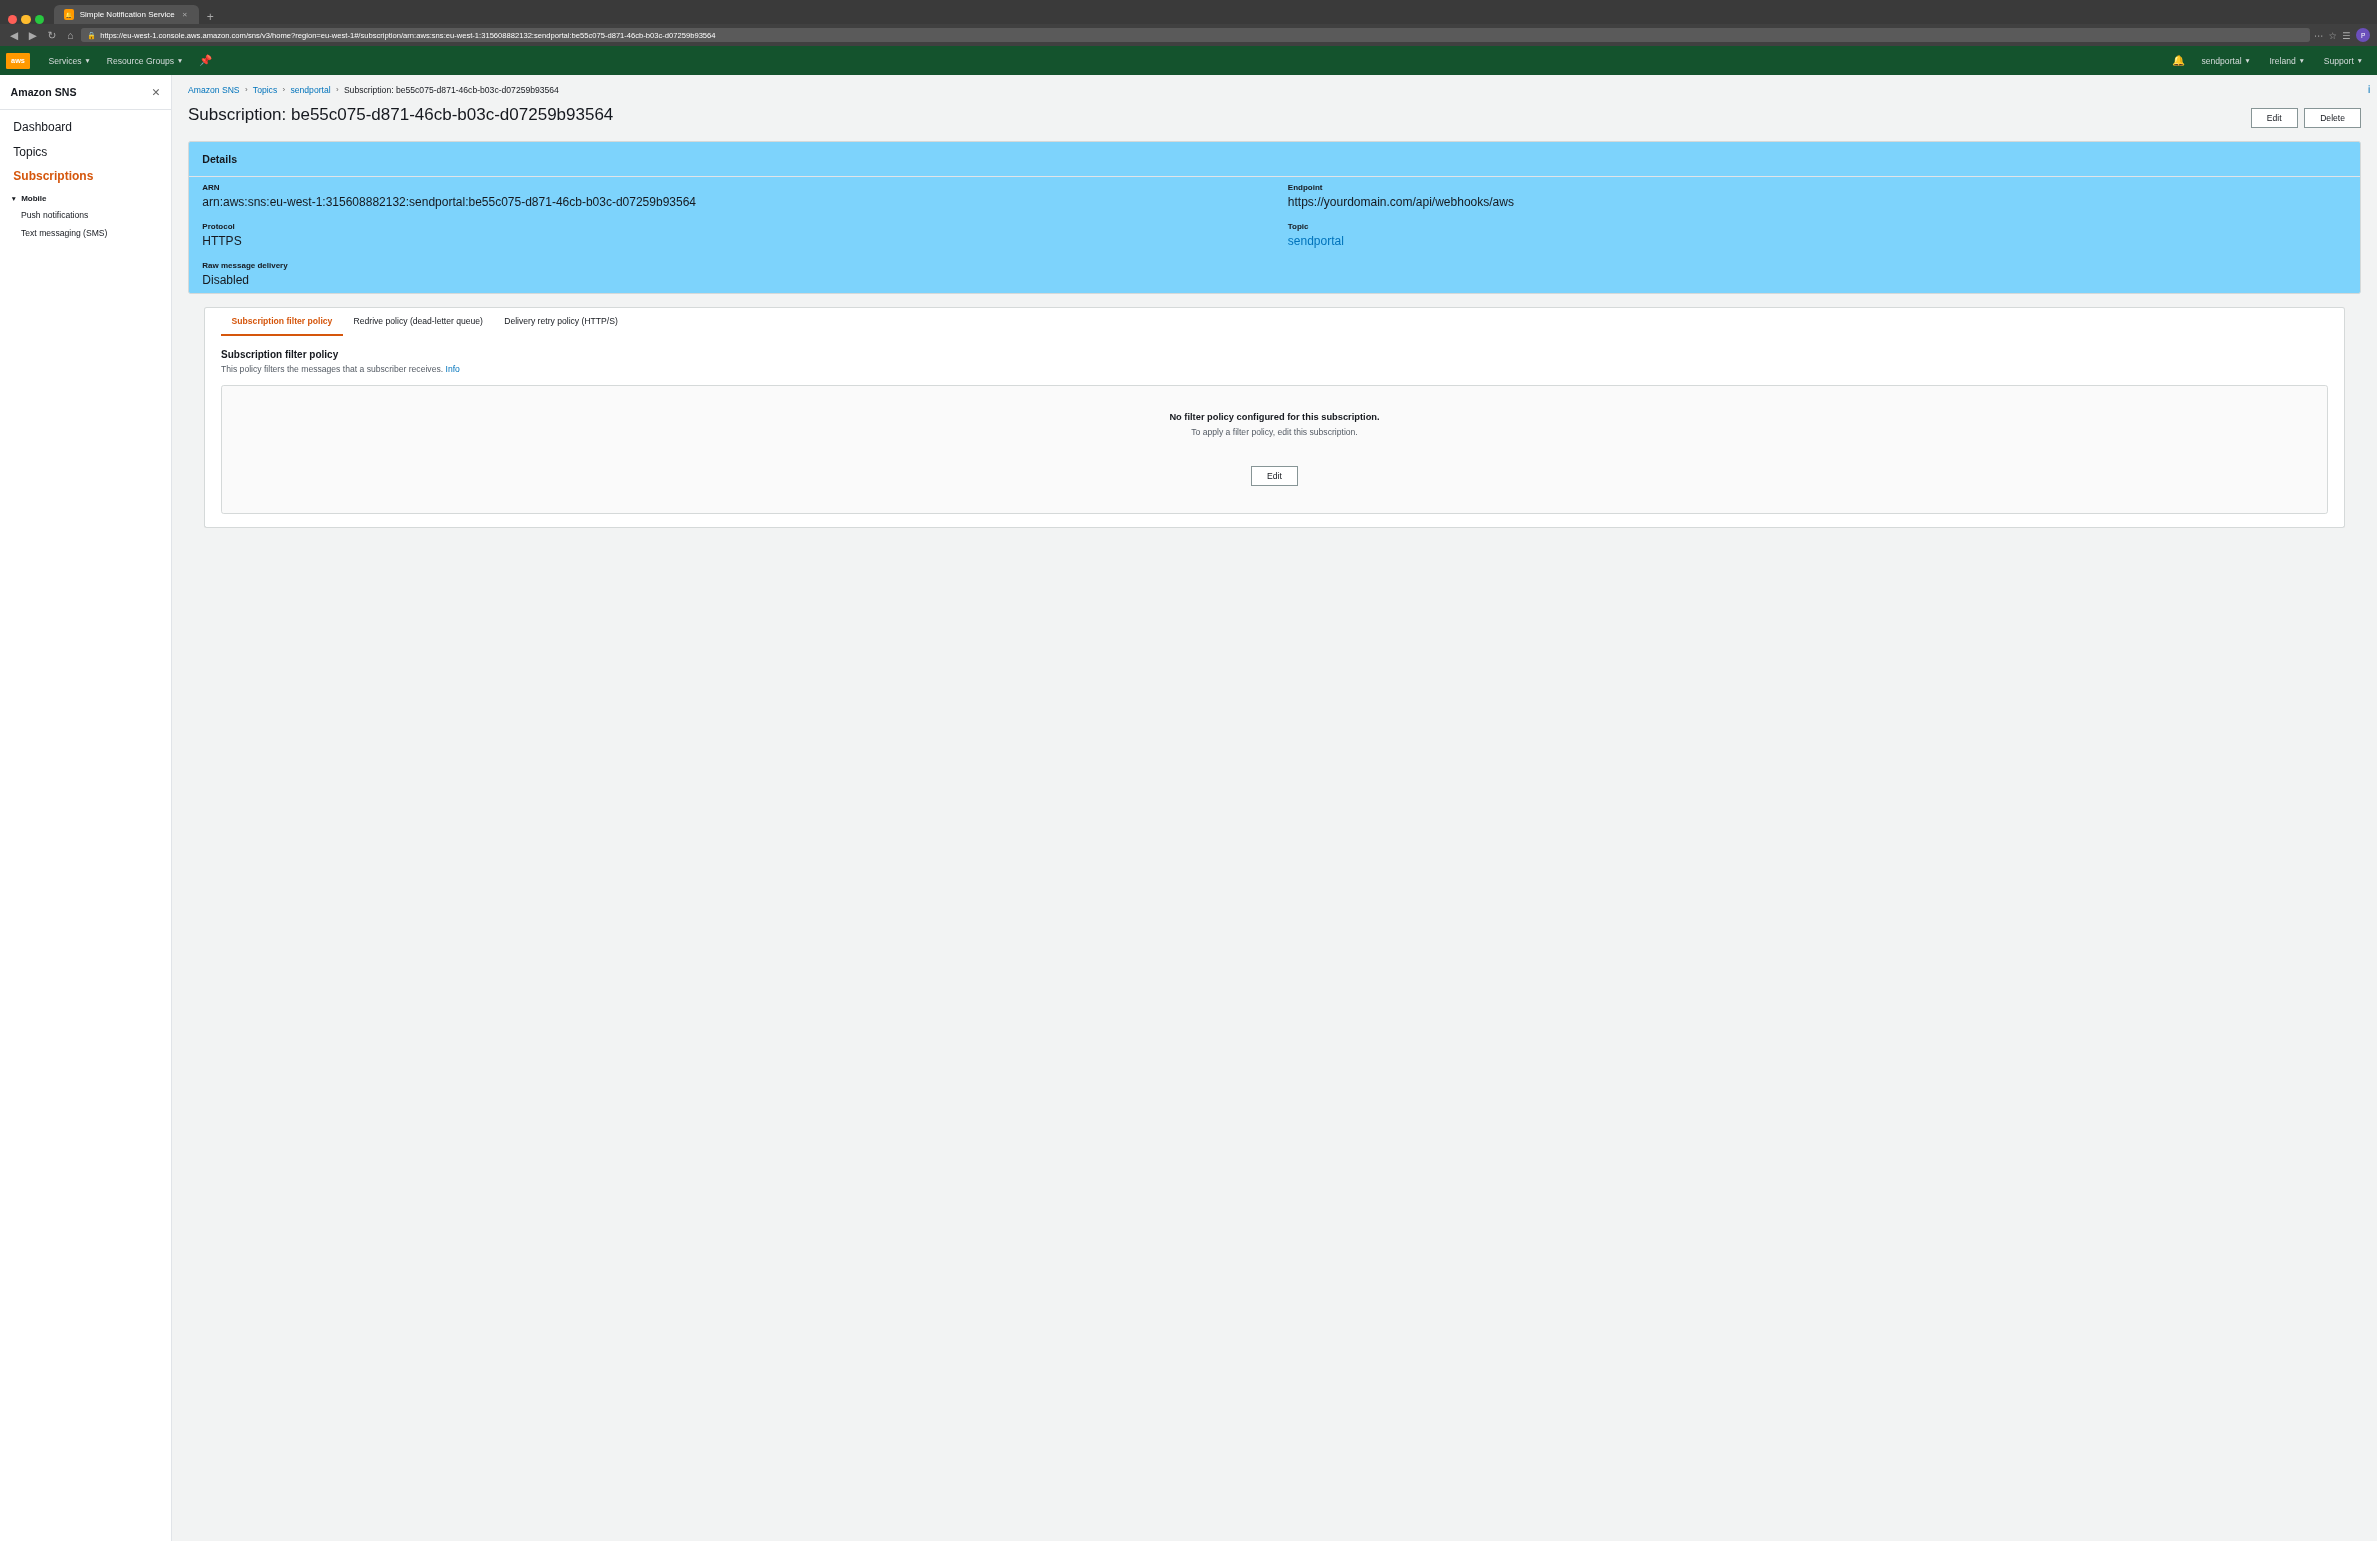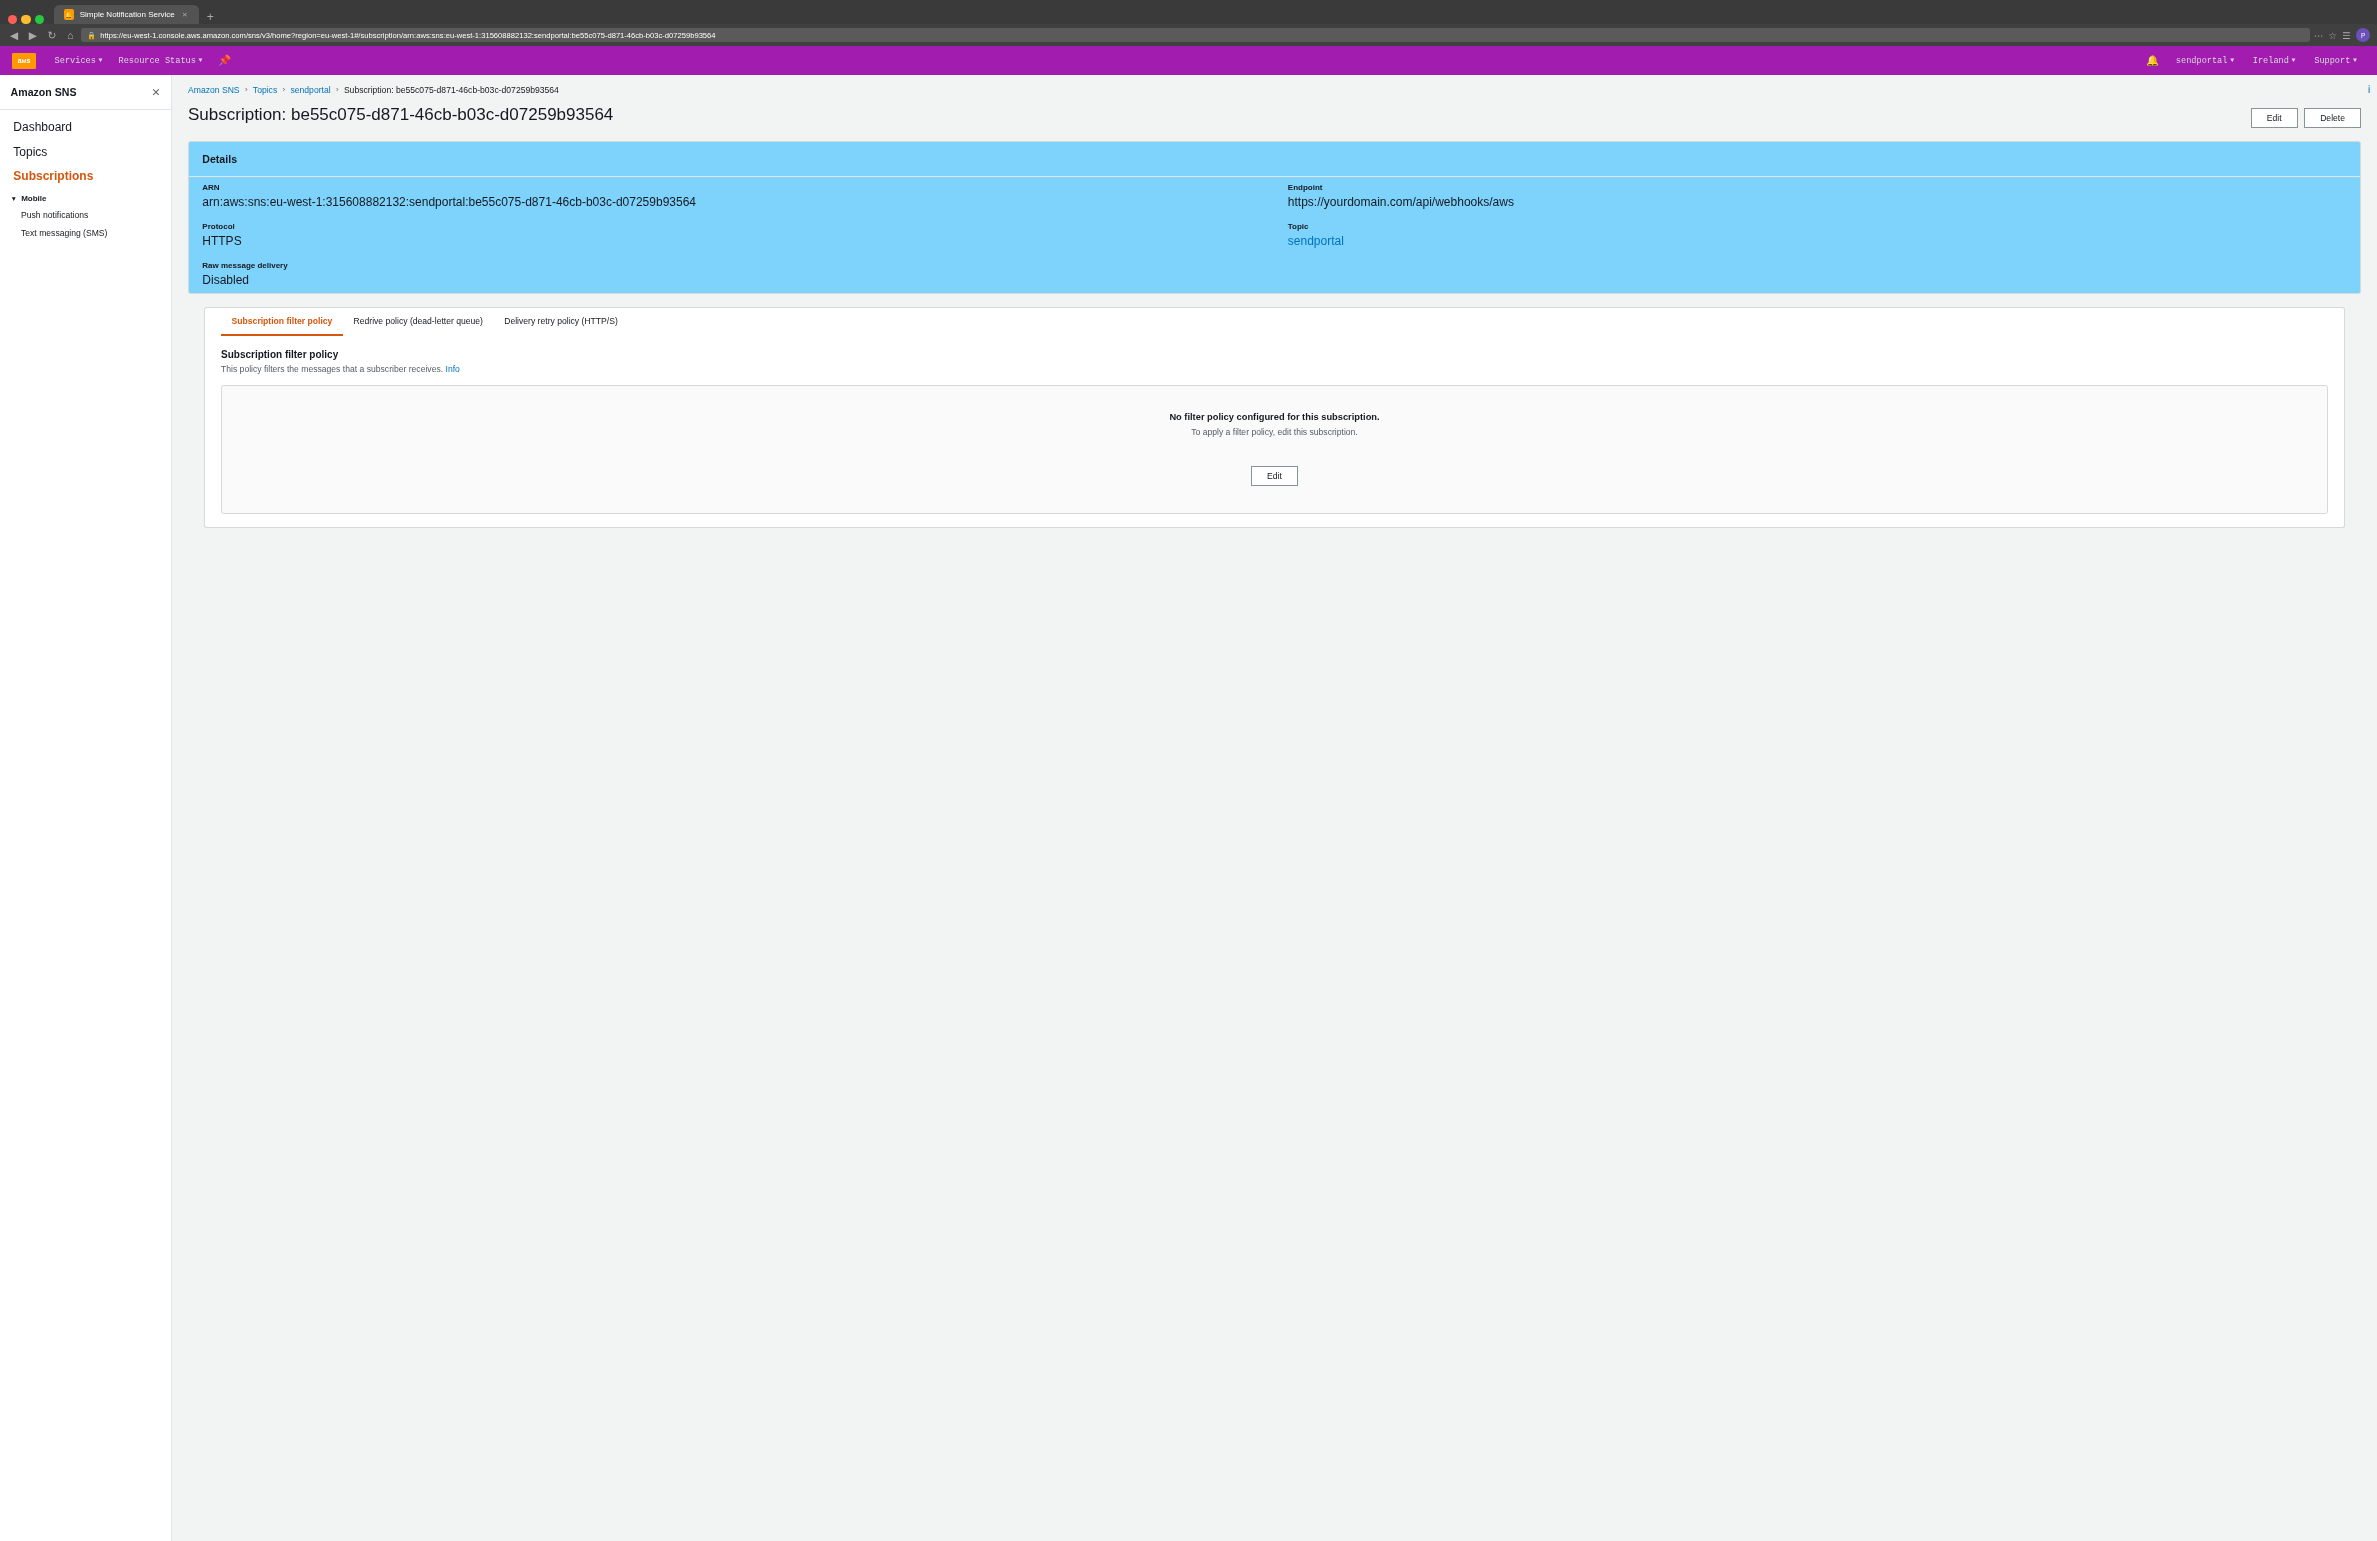--- a/index.html
+++ b/index.html
@@ -18,21 +18,21 @@
     .browser-tab-close { width: 9.3px; height: 9.3px; border-radius: 50%; display: flex; align-items: center; justify-content: center; font-size: 6.6px; color: #aaa; cursor: pointer; }
     .browser-tab-new { color: #aaa; font-size: 12px; margin-left: 2.7px; cursor: pointer; }
     .browser-toolbar { background: #404040; display: flex; align-items: center; padding: 4px 6.6px; gap: 4px; }
     .browser-nav-btn { background: none; border: none; color: #aaa; font-size: 10.6px; cursor: pointer; padding: 1.3px 3.3px; }
     .browser-address-bar { flex: 1; background: #5a5a5a; border-radius: 2.7px; padding: 2.7px 6.6px; color: #ddd; font-size: 8px; display: flex; align-items: center; gap: 4px; }
     .browser-address-text { color: #fff; font-size: 7.6px; white-space: nowrap; overflow: hidden; }
     .browser-right-icons { display: flex; gap: 5.3px; align-items: center; color: #aaa; font-size: 9.3px; }
     .browser-avatar { width: 14.6px; height: 14.6px; border-radius: 50%; background: #6b4fbb; display: flex; align-items: center; justify-content: center; color: #fff; font-size: 6.6px; }
 
     
-    .aws-topnav { background: #a21caf; display: flex; align-items: center; padding: 0 12px; height: 29px; gap: 0; font-family: Liberation Mono, monospace; }
+    .aws-topnav { background: #14532d; display: flex; align-items: center; padding: 0 6px; height: 29px; gap: 0; }
     .aws-logo { display: flex; align-items: center; margin-right: 10.6px; }
     .aws-logo-box { background: #ff9900; width: 24px; height: 16px; display: flex; align-items: center; justify-content: center; border-radius: 1.3px; }
     .aws-logo-text { color: #fff; font-size: 7.3px; font-weight: bold; }
     .aws-nav-item { color: #d5dbdb; font-size: 8.6px; padding: 0 8px; cursor: pointer; display: flex; align-items: center; gap: 2.7px; height: 29px; }
     .aws-nav-arrow { font-size: 6.6px; }
     .aws-pin-icon { color: #d5dbdb; font-size: 10.6px; cursor: pointer; }
     .aws-right-nav { margin-left: auto; display: flex; align-items: center; gap: 2.7px; }
     .aws-bell { color: #d5dbdb; font-size: 10.6px; cursor: pointer; padding: 0 5.3px; }
 
     
@@ -139,21 +139,21 @@
   <div class="aws-logo">
     <div class="aws-logo-box">
       <span class="aws-logo-text">aws</span>
     </div>
   </div>
   <div class="aws-nav-item">
     <span>Services</span>
     <span class="aws-nav-arrow">▼</span>
   </div>
   <div class="aws-nav-item">
-    <span>Resource Status</span>
+    <span>Resource Groups</span>
     <span class="aws-nav-arrow">▼</span>
   </div>
   <div class="aws-nav-item">
     <span class="aws-pin-icon">📌</span>
   </div>
   <div class="aws-right-nav">
     <span class="aws-bell">🔔</span>
     <div class="aws-nav-item">
       <span>sendportal</span>
       <span class="aws-nav-arrow">▼</span>

